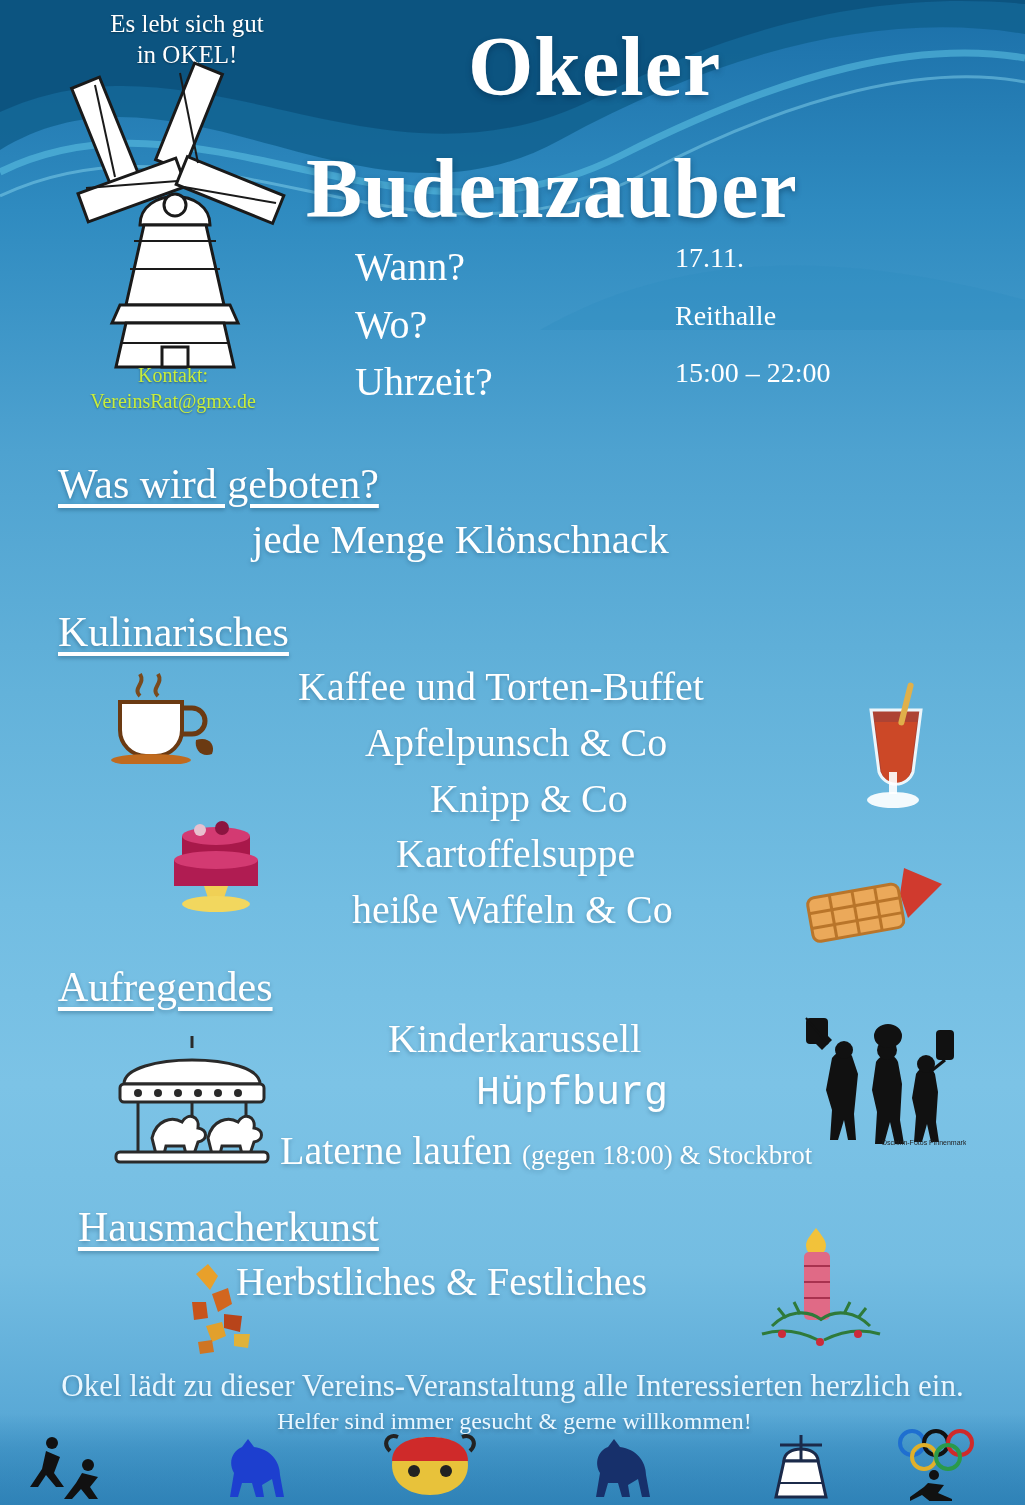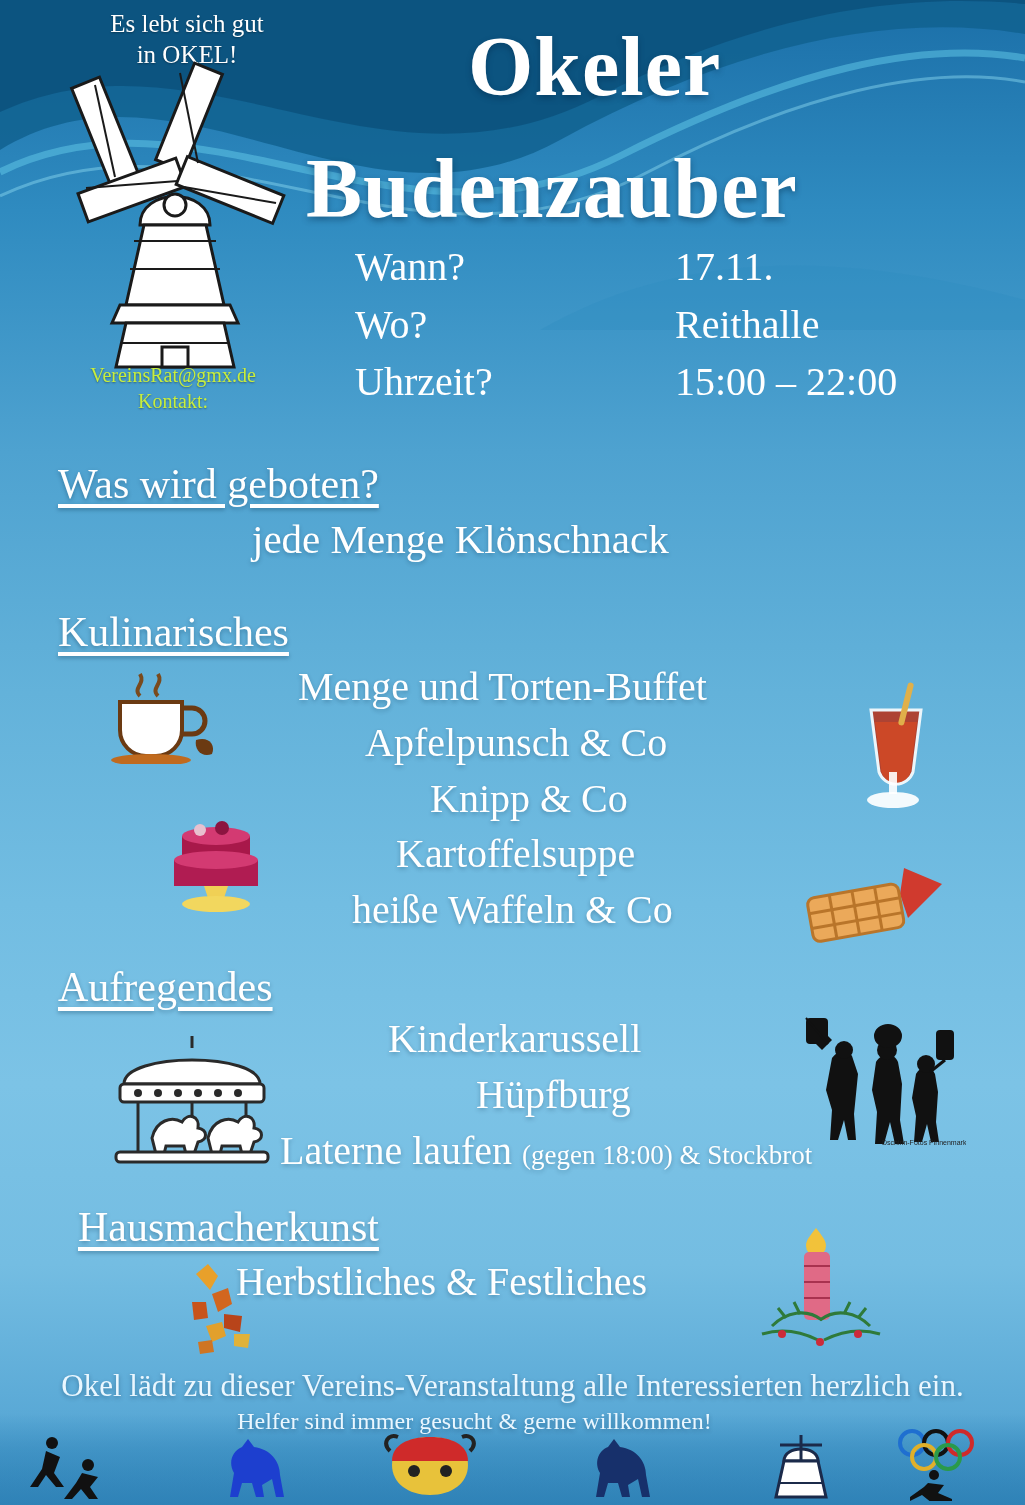--- a/index.html
+++ b/index.html
@@ -81,21 +81,21 @@
 
   .facts {
     position: absolute;
     left: 355px; top: 238px;
     font-size: 40px;
     line-height: 1.44;
   }
   .facts table { border-collapse: collapse; }
   .facts td { padding: 0; vertical-align: top; }
   .facts td.q { width: 320px; }
-  .facts .val { font-size: 40px; }
+  .facts .val { font-size: 28px; }
 
   
   .sec-head {
     position: absolute;
     font-size: 42px;
     text-decoration: underline;
     text-underline-offset: 6px;
     text-shadow: 0 2px 4px rgba(0,40,70,.35);
     white-space: nowrap;
   }
@@ -111,21 +111,21 @@
 
   .h-kulin    { left: 58px;  top: 608px; }
   .k1 { left: 298px; top: 663px; }
   .k2 { left: 365px; top: 719px; }
   .k3 { left: 430px; top: 775px; }
   .k4 { left: 396px; top: 830px; }
   .k5 { left: 352px; top: 886px; }
 
   .h-aufreg   { left: 58px;  top: 963px; }
   .a1 { left: 388px; top: 1015px; }
-  .a2 { left: 476px; top: 1071px; }
+  .a2 { left: 476px; top: 1071px; font-family: Liberation Mono, monospace; }
   .a3 { left: 280px; top: 1127px; }
   .a3 .big { font-size: 40px; }
   .a3 .sm  { font-size: 27px; }
 
   .h-haus     { left: 58px;  top: 1203px; margin-left: 20px; }
   .hm1 { left: 236px; top: 1258px; }
 
   .footer1 {
     position: absolute;
     left: 0; top: 1368px;
@@ -136,20 +136,21 @@
     text-shadow: 0 2px 4px rgba(0,40,70,.35);
   }
   .footer2 {
     position: absolute;
     left: 0; top: 1408px;
     width: 949px;
     text-align: center;
     font-size: 24px;
     color: #eaf7ff;
     text-shadow: 0 2px 4px rgba(0,40,70,.3);
+    padding-left: 40px;
   }
 
   
   .art { position: absolute; }
 
   .logos {
     position: absolute;
     left: 0; bottom: 4px;
     width: 1025px;
     height: 78px;
@@ -195,22 +196,22 @@
       <path d="M58,250 L168,250 L176,268 L50,268 Z"></path>
       <path d="M64,268 L162,268 L172,312 L54,312 Z"></path>
       <line x1="72" y1="186" x2="154" y2="186" stroke-width="2"></line>
       <line x1="68" y1="214" x2="158" y2="214" stroke-width="2"></line>
       <line x1="60" y1="288" x2="166" y2="288" stroke-width="2"></line>
       <rect x="100" y="292" width="26" height="20"></rect>
     </g>
   </svg>
 
   <div class="contact">
+    <div>Kontakt:</div>
     <div>VereinsRat@gmx.de</div>
-    <div>Kontakt:</div>
   </div>
 
   <div class="title1">Okeler</div>
   <div class="title2">Budenzauber</div>
 
   <div class="facts">
     <table>
       <tbody>
           <tr>
         <td class="q">Wann?</td>
@@ -225,21 +226,21 @@
         <td class="val">15:00 – 22:00</td>
       </tr>
     </tbody>
       </table>
   </div>
 
   <div class="sec-head h-geboten">Was wird geboten?</div>
   <div class="line l-geboten">jede Menge Klönschnack</div>
 
   <div class="sec-head h-kulin">Kulinarisches</div>
-  <div class="line k1">Menge und Torten-Buffet</div>
+  <div class="line k1">Kaffee und Torten-Buffet</div>
   <div class="line k2">Apfelpunsch &amp; Co</div>
   <div class="line k3">Knipp &amp; Co</div>
   <div class="line k4">Kartoffelsuppe</div>
   <div class="line k5">heiße Waffeln &amp; Co</div>
 
   <svg class="art" style="left:96px; top:668px; width:128px; height:96px;" viewBox="0 0 128 96">
     <path d="M24,34 h62 v28 a26,26 0 0 1 -26,26 h-10 a26,26 0 0 1 -26,-26 Z" fill="#ffffff" stroke="#6b3a12" stroke-width="4"></path>
     <path d="M86,40 h10 a13,13 0 0 1 0,26 h-10" fill="none" stroke="#6b3a12" stroke-width="5"></path>
     <ellipse cx="55" cy="92" rx="40" ry="6" fill="#c06a1e"></ellipse>
     <path d="M44,28 c-8,-8 6,-12 0,-22" fill="none" stroke="#7a4a1d" stroke-width="4"></path>

